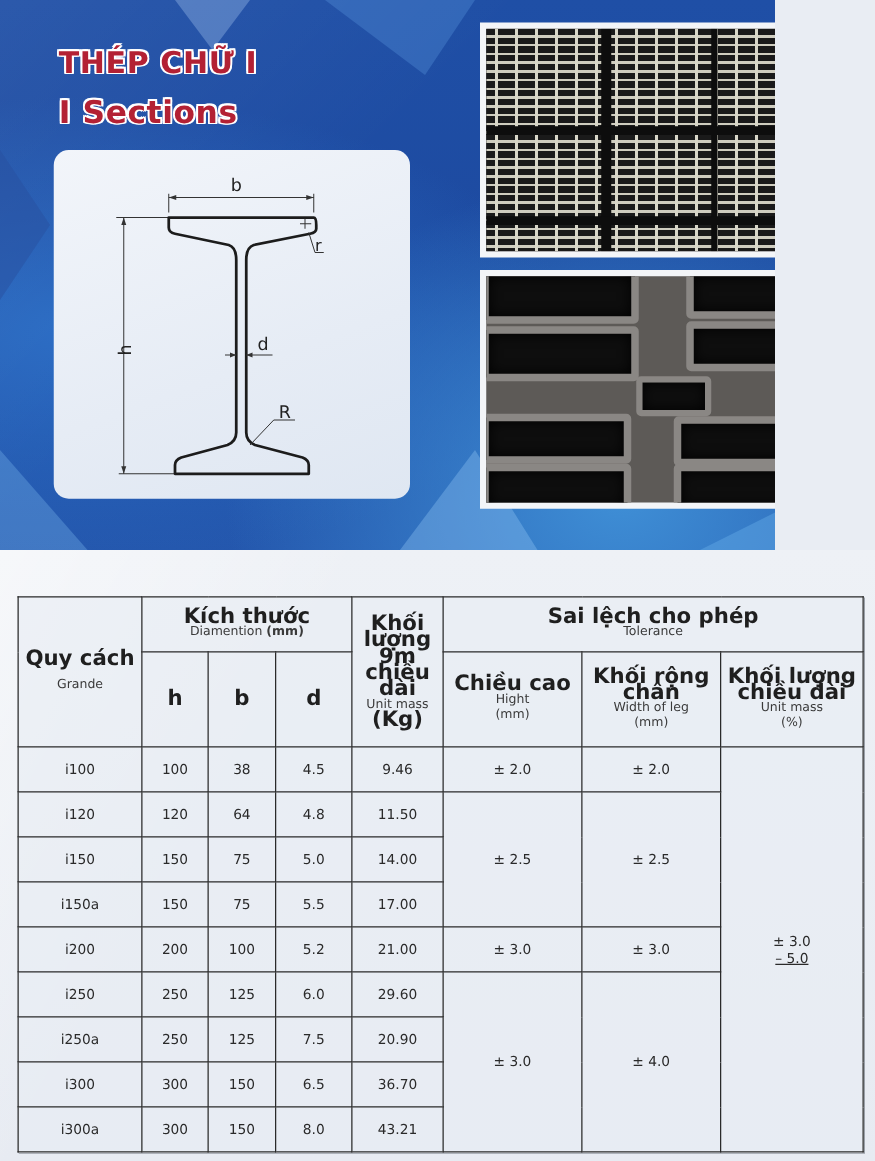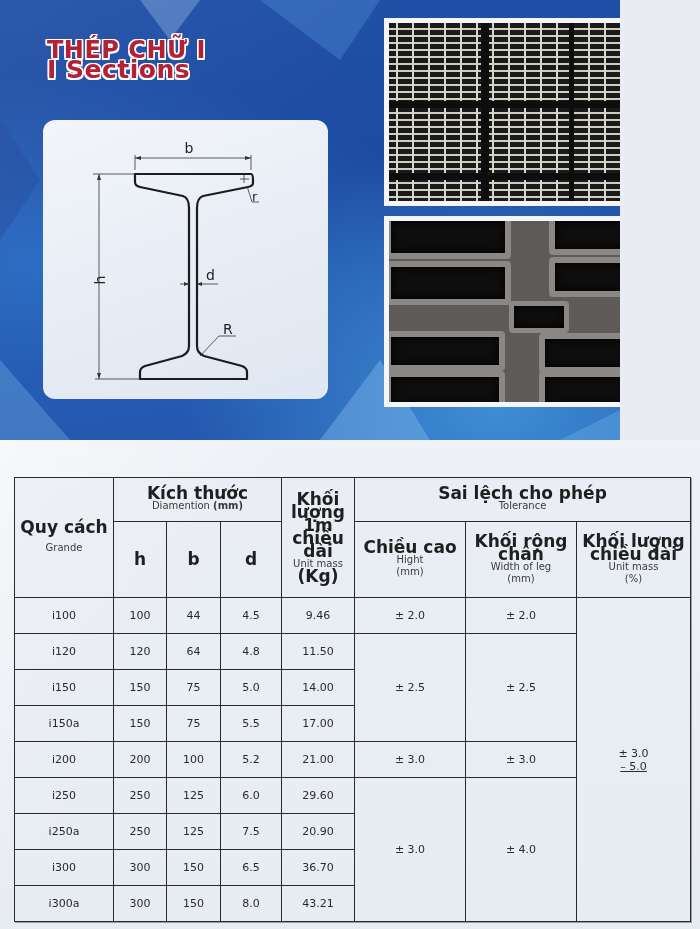--- a/index.html
+++ b/index.html
@@ -27,21 +27,21 @@
 
   .title {
     position: absolute; left: 47px;
     font-family: "DejaVu Sans", sans-serif; font-weight: bold;
     color: #b32134;
     text-shadow: -1.5px -1.5px 0 #fff, 1.5px -1.5px 0 #fff, -1.5px 1.5px 0 #fff, 1.5px 1.5px 0 #fff, 0 1.5px 0 #fff, 0 -1.5px 0 #fff, 1.5px 0 0 #fff, -1.5px 0 0 #fff;
     letter-spacing: 0.5px;
     white-space: nowrap;
   }
   .title-vi { top: 36px; font-size: 24px; }
-  .title-en { top: 55px; font-size: 25px; text-align: center; }
+  .title-en { top: 75px; font-size: 25px; text-align: center; }
 
   
   .diagram-card {
     position: absolute; left: 43px; top: 120px; width: 285px; height: 279px;
     background: linear-gradient(160deg, #f2f5fa 0%, #e6ecf5 60%, #dfe7f2 100%);
     border-radius: 12px;
   }
   .diagram-card svg { position: absolute; left: 0; top: 0; }
 
   
@@ -197,21 +197,21 @@
         <span class="hb">Quy cách</span>
         <span class="hs" style="margin-top:8px;">Grande</span>
       </th>
       <th colspan="3">
         <span class="hb">Kích thước</span>
         <span class="hs"><span>Diamention</span> <b>(mm)</b></span>
       </th>
       <th rowspan="2">
         <span class="hb">Khối</span>
         <span class="hb">lượng</span>
-        <span class="hb">1m</span>
+        <span class="hb">9m</span>
         <span class="hb">chiều dài</span>
         <span class="hs">Unit mass</span>
         <span class="hb">(Kg)</span>
       </th>
       <th colspan="3">
         <span class="hb">Sai lệch cho phép</span>
         <span class="hs">Tolerance</span>
       </th>
     </tr>
     <tr style="height:76px;">
@@ -240,21 +240,21 @@
         <span class="hb">chiều dài</span>
         <span class="hs">Unit mass</span>
         <span class="hs">(%)</span>
       </th>
     </tr>
   </thead>
   <tbody>
     <tr class="data">
       <td class="val">i100</td>
       <td class="val">100</td>
-      <td class="val">44</td>
+      <td class="val">38</td>
       <td class="val">4.5</td>
       <td class="val">9.46</td>
       <td class="val">± 2.0</td>
       <td class="val">± 2.0</td>
       <td class="val" rowspan="9">
         <span style="display:block;">± 3.0</span>
         <span style="display:block;text-decoration:underline;">– 5.0</span>
       </td>
     </tr>
     <tr class="data">

